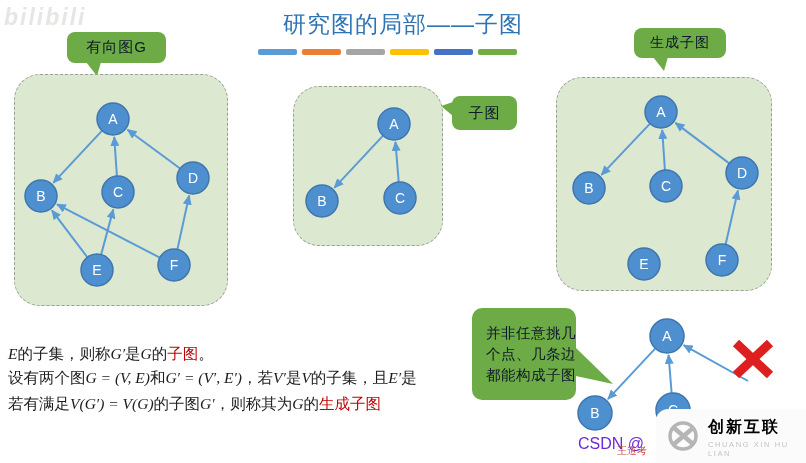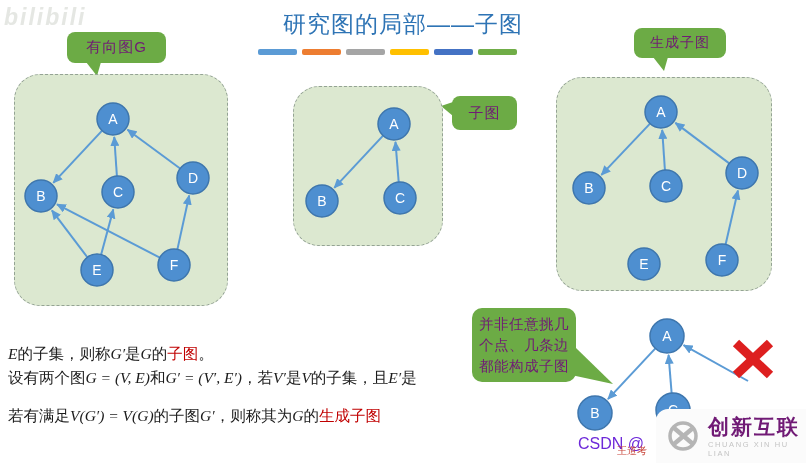--- a/index.html
+++ b/index.html
@@ -18,50 +18,50 @@
   .panel{
     position:absolute;background:#DCE8D0;border:1.5px dashed #94A394;border-radius:26px;
     box-sizing:border-box;
   }
   .panel svg{position:absolute;left:0;top:0;}
   #panel-directed{left:14px;top:74px;width:214px;height:232px;}
   #panel-sub{left:293px;top:86px;width:150px;height:160px;}
   #panel-spanning{left:556px;top:77px;width:216px;height:214px;}
   
   .bubble{
-    position:absolute;background:#6CAB45;color:#701a75;border-radius:8px;
+    position:absolute;background:#6CAB45;color:#0f172a;border-radius:8px;
     display:flex;align-items:center;justify-content:center;
     font-size:15px;letter-spacing:1px;
   }
   .bubble-down::after{
     content:"";position:absolute;left:19px;bottom:-13px;width:0;height:0;
     border-left:11px solid transparent;border-right:4px solid transparent;
     border-top:14px solid #6CAB45;
   }
   .bubble-left::after{
     content:"";position:absolute;left:-11px;top:6px;width:0;height:0;
     border-top:4px solid transparent;border-bottom:10px solid transparent;
     border-right:12px solid #6CAB45;
   }
   #callout-directed{left:67px;top:32px;width:99px;height:31px;}
   #callout-sub{left:452px;top:96px;width:65px;height:34px;}
   #callout-spanning{left:634px;top:28px;width:92px;height:30px;font-size:14px;}
   #callout-note{
-    left:472px;top:308px;width:104px;height:74px;border-radius:10px;
+    left:472px;top:308px;width:104px;height:92px;border-radius:10px;
     font-size:14.5px;line-height:21px;text-align:center;letter-spacing:0.5px;
-    flex-direction:column;z-index:2;
+    flex-direction:column;z-index:2;align-items:flex-end;
   }
   #note-tail{position:absolute;left:545px;top:344px;z-index:1;}
   
   .definition{
     position:absolute;left:8px;top:342px;width:446px;
     font-size:15.5px;line-height:24px;color:#1c1c1c;
     font-family:"Liberation Serif",serif;
   }
-  .definition .para2{margin-top:14px;}
+  .definition .para2{margin-top:2px;}
   .seg-cn{font-style:normal;}
   .seg-m{font-family:"Liberation Serif",serif;font-style:italic;}
   .seg-red{color:#C00000;}
   
   #graph-invalid{position:absolute;left:555px;top:315px;z-index:1;}
   #red-x{position:absolute;left:731px;top:339px;z-index:3;}
   #red-x line{stroke:#DD1F1F;stroke-width:9;}
   
   .wm-bilibili{
     position:absolute;left:4px;top:4px;font-size:23px;font-weight:bold;
@@ -70,21 +70,21 @@
   .wm-csdn{position:absolute;left:578px;top:435px;font-size:16px;color:#6d28d9;z-index:4;}
   .wm-channel{position:absolute;left:617px;top:444px;font-size:10px;color:#C8453A;z-index:4;}
   .logo-box{
     position:absolute;left:656px;top:409px;width:150px;height:54px;
     background:#fbfbfb;border-radius:12px 0 0 0;z-index:10;
     display:flex;align-items:center;padding-left:8px;box-sizing:border-box;
   }
   .logo-glyph{flex:0 0 auto;margin-right:6px;}
   .logo-glyph circle{fill:none;stroke:#b5b5b5;stroke-width:3.5;}
   .logo-glyph line{stroke:#b5b5b5;stroke-width:4.5;}
-  .logo-text-main{font-size:21px;font-weight:bold;color:#701a75;letter-spacing:2px;line-height:24px;}
+  .logo-text-main{font-size:16px;font-weight:bold;color:#000000;letter-spacing:2px;line-height:24px;}
   .logo-text-sub{font-size:7.5px;color:#c4c4c4;letter-spacing:1.6px;margin-top:1px;}
 </style>
 </head>
 <body>
 
 <div class="wm-bilibili">bilibili</div>
 
 <div class="page-title">研究图的局部——子图</div>
 <div class="title-underline" id="title-underline">
     <span style="background: rgb(91, 155, 213);"></span>

